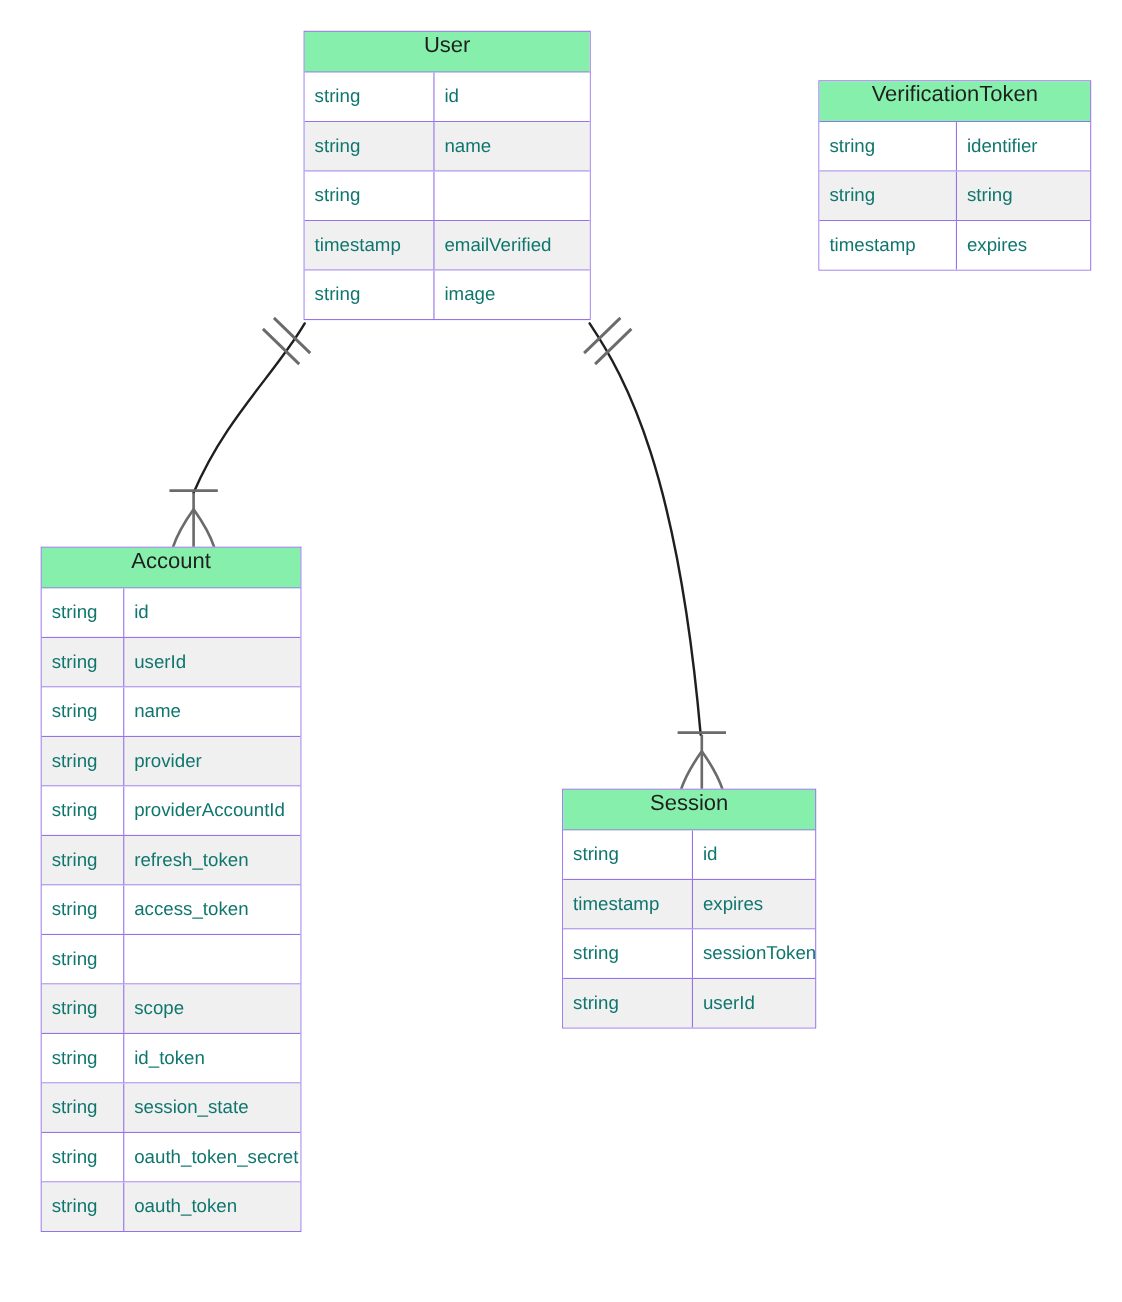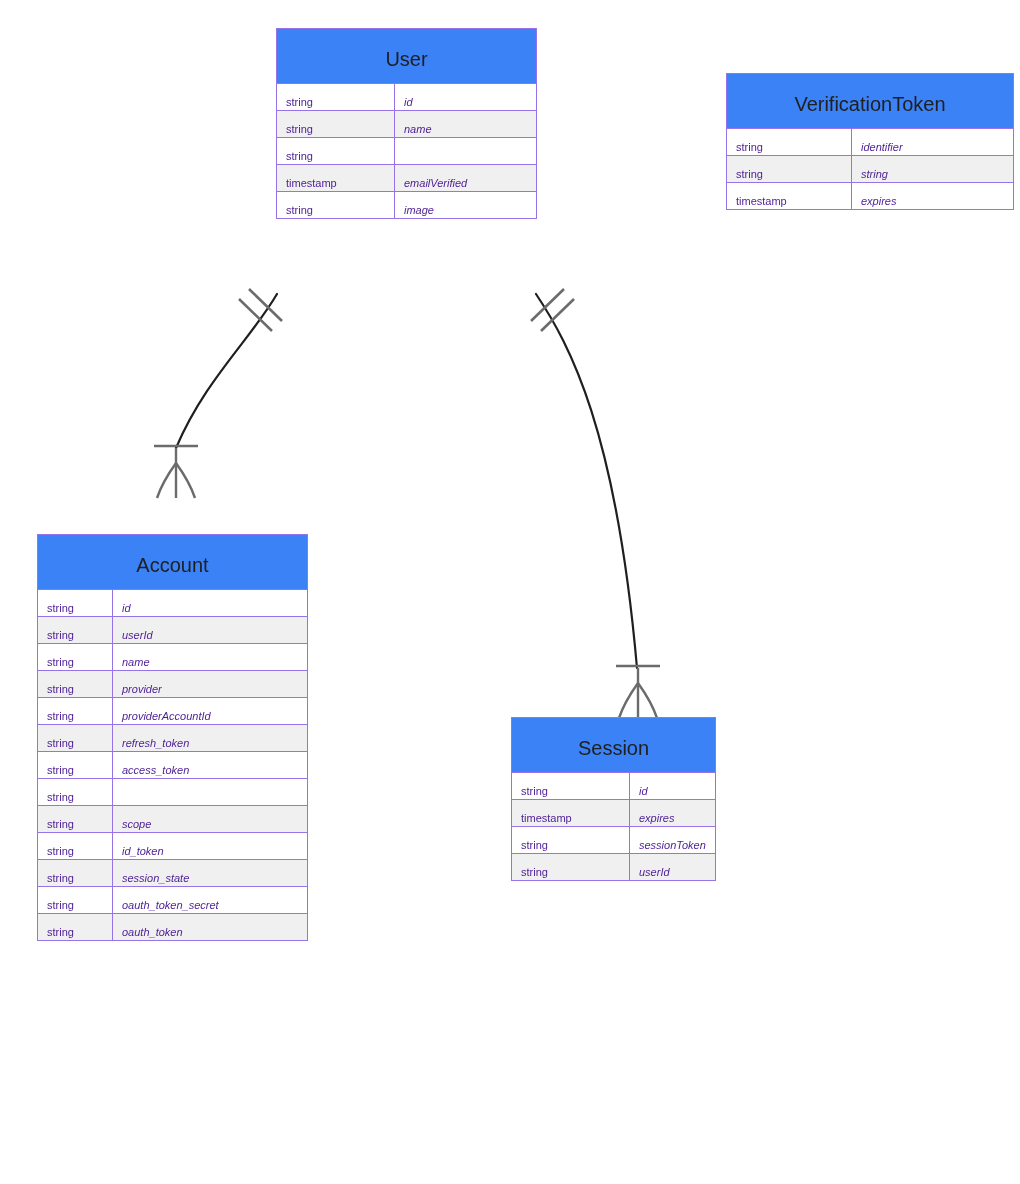--- a/index.html
+++ b/index.html
@@ -30,72 +30,71 @@
     z-index: 1;
   }
   .entity {
     position: absolute;
     box-sizing: border-box;
     border: 1.6px solid #9773e8;
     background: #ffffff;
     z-index: 2;
   }
   .entity-header {
-    background: #3b82f6;
+    background: #86efac;
     border-bottom: 1.6px solid #9773e8;
     text-align: center;
     color: #1f1f1f;
     font-size: 20px;
     line-height: 1;
-    padding: 20px 8px 14px 8px;
+    padding: 2px 8px 14px 8px;
     box-sizing: border-box;
     white-space: nowrap;
   }
   .entity-rows {
     display: block;
   }
   .entity-row {
     display: flex;
     border-bottom: 1.6px solid #9773e8;
     box-sizing: border-box;
   }
   .entity-row:last-child {
     border-bottom: none;
   }
   .entity-row.odd  { background: #ffffff; }
   .entity-row.even { background: #f0f0f0; }
   .cell {
-    font-size: 11px;
-    color: #4c1d95;
+    font-size: 17px;
+    color: #0f766e;
     line-height: 1;
-    padding: 13px 9px 2px 9px;
+    padding: 13px 9px 14px 9px;
     box-sizing: border-box;
     white-space: nowrap;
     overflow: hidden;
   }
   .cell-type {
     border-right: 1.6px solid #9773e8;
     flex: 0 0 auto;
   }
   .cell-name {
     flex: 1 1 auto;
-    font-style: italic;
   }
 
   
   #entity-user      { left: 276px; top: 28px;  width: 261px; }
   #entity-user      .cell-type { width: 118px; }
 
-  #entity-verificationtoken { left: 726px; top: 73px; width: 288px; }
+  #entity-verificationtoken { left: 744px; top: 73px; width: 248px; }
   #entity-verificationtoken .cell-type { width: 125px; }
 
-  #entity-account   { left: 37px;  top: 497px; width: 271px; margin-top: 37px; }
+  #entity-account   { left: 37px;  top: 497px; width: 237px; }
   #entity-account   .cell-type { width: 75px; }
 
-  #entity-session   { left: 511px; top: 717px; width: 205px; }
+  #entity-session   { left: 511px; top: 717px; width: 231px; }
   #entity-session   .cell-type { width: 118px; }
 </style>
 </head>
 <body>
 
 <div id="diagram-canvas">
 
   <svg id="relationships-layer" viewBox="0 0 1020 1184" width="1020" height="1184" xmlns="http://www.w3.org/2000/svg">
 
     <g>

